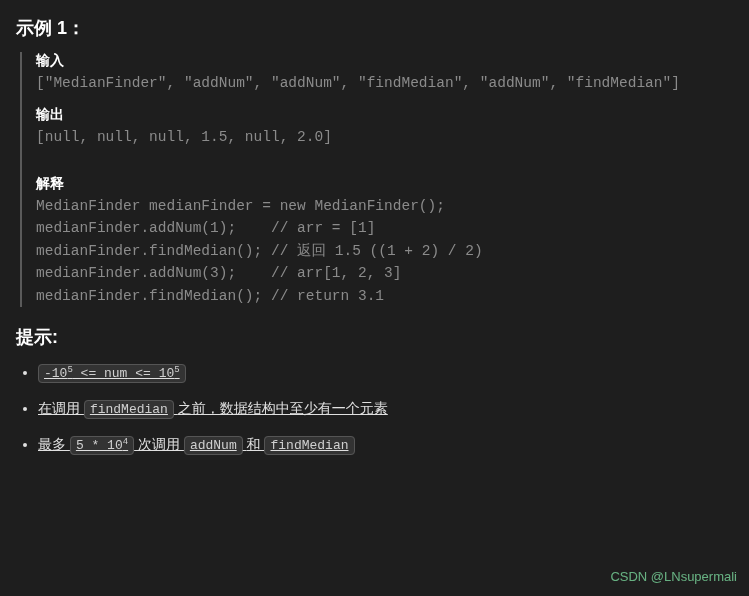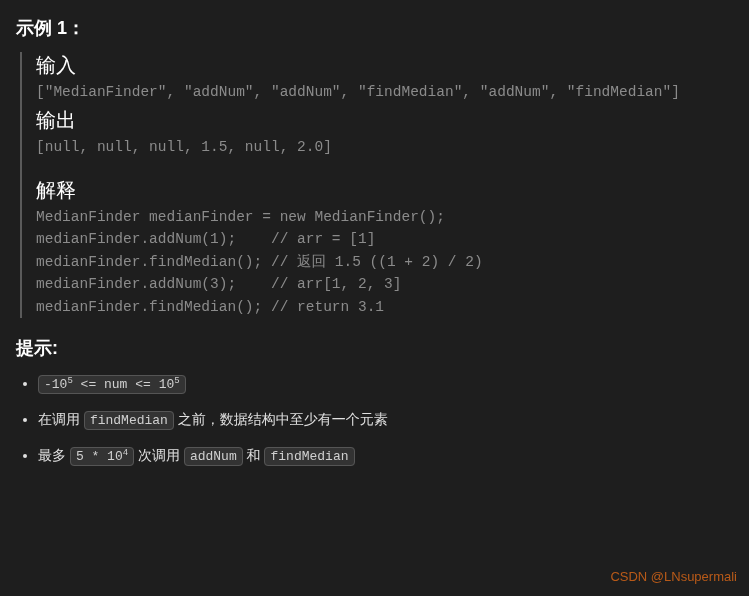--- a/index.html
+++ b/index.html
@@ -19,59 +19,60 @@
     font-size: 18px;
     margin-bottom: 12px;
   }
   .example-block {
     padding-left: 14px;
     border-left: 2px solid #5a5a5a;
     margin-left: 4px;
     margin-bottom: 18px;
   }
   .sub-title {
-    font-weight: normal;
+    font-weight: bold;
     color: #ffffff;
-    font-size: 20px;
-    margin-top: 4px;
+    font-size: 14px;
+    margin-top: 12px;
     margin-bottom: 2px;
   }
   .code-line {
     font-family: Consolas, Menlo, "Courier New", monospace;
     color: #8b8b8b;
     font-size: 14.5px;
     line-height: 1.55;
     white-space: pre-wrap;
   }
   .spacer { height: 14px; }
   ul.hints {
     list-style: disc;
     padding-left: 22px;
     color: #e0e0e0;
+    text-decoration: underline;
   }
   ul.hints li {
     font-size: 14px;
     margin: 12px 0;
     line-height: 1.6;
   }
   .inline-code {
     font-family: Consolas, Menlo, "Courier New", monospace;
     background: #333333;
     border: 1px solid #555;
     border-radius: 4px;
     padding: 1px 5px;
     font-size: 13px;
     color: #d0d0d0;
   }
   .inline-code sup { font-size: 9px; }
   .watermark {
     position: absolute;
     right: 12px;
     bottom: 12px;
-    color: #f97316;
+    color: #86efac;
     font-size: 13px;
     opacity: 0.7;
     font-family: sans-serif;
   }
 </style>
 </head>
 <body>
 
 <div class="section-title">示例 1：</div>
 

